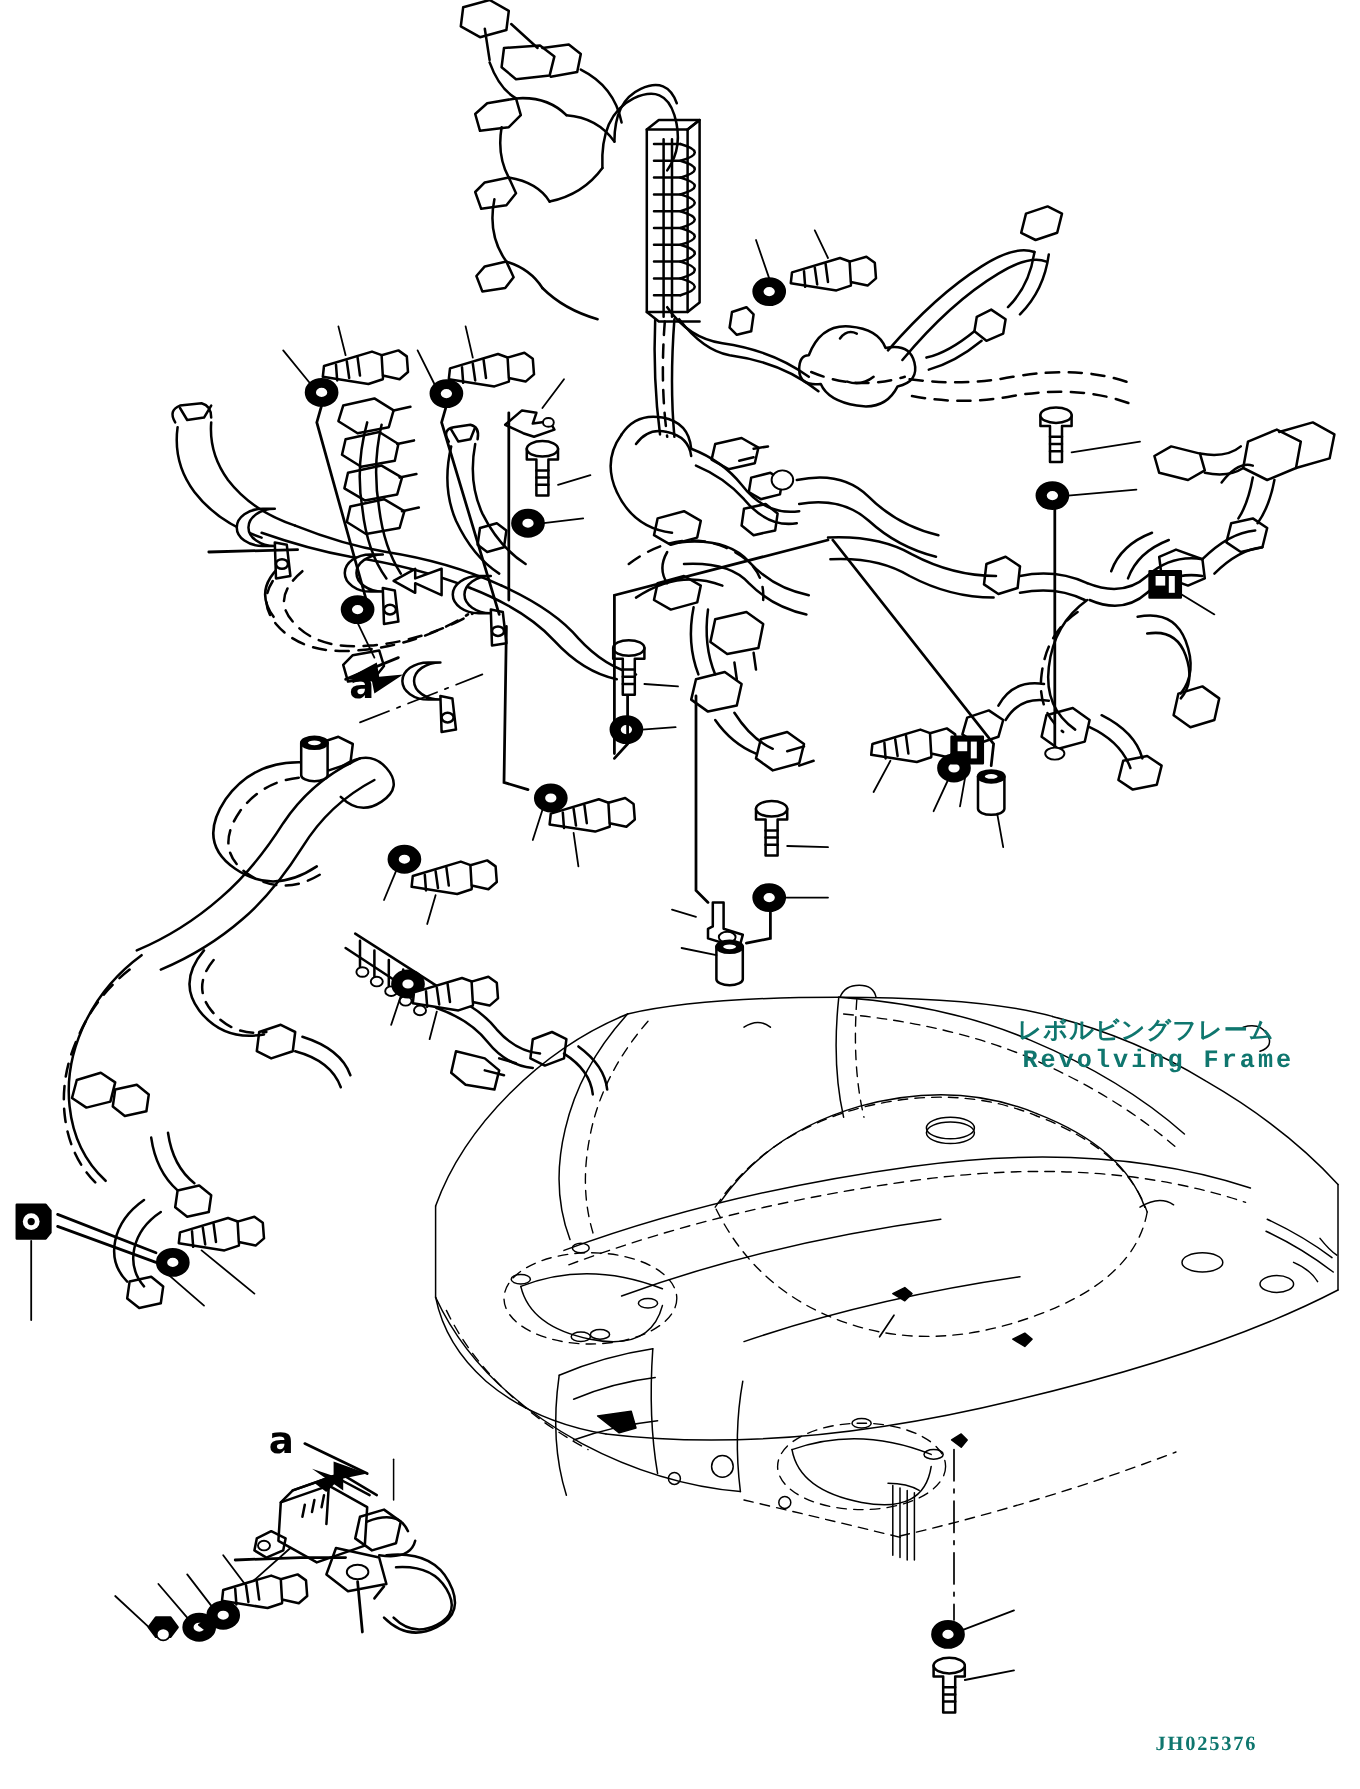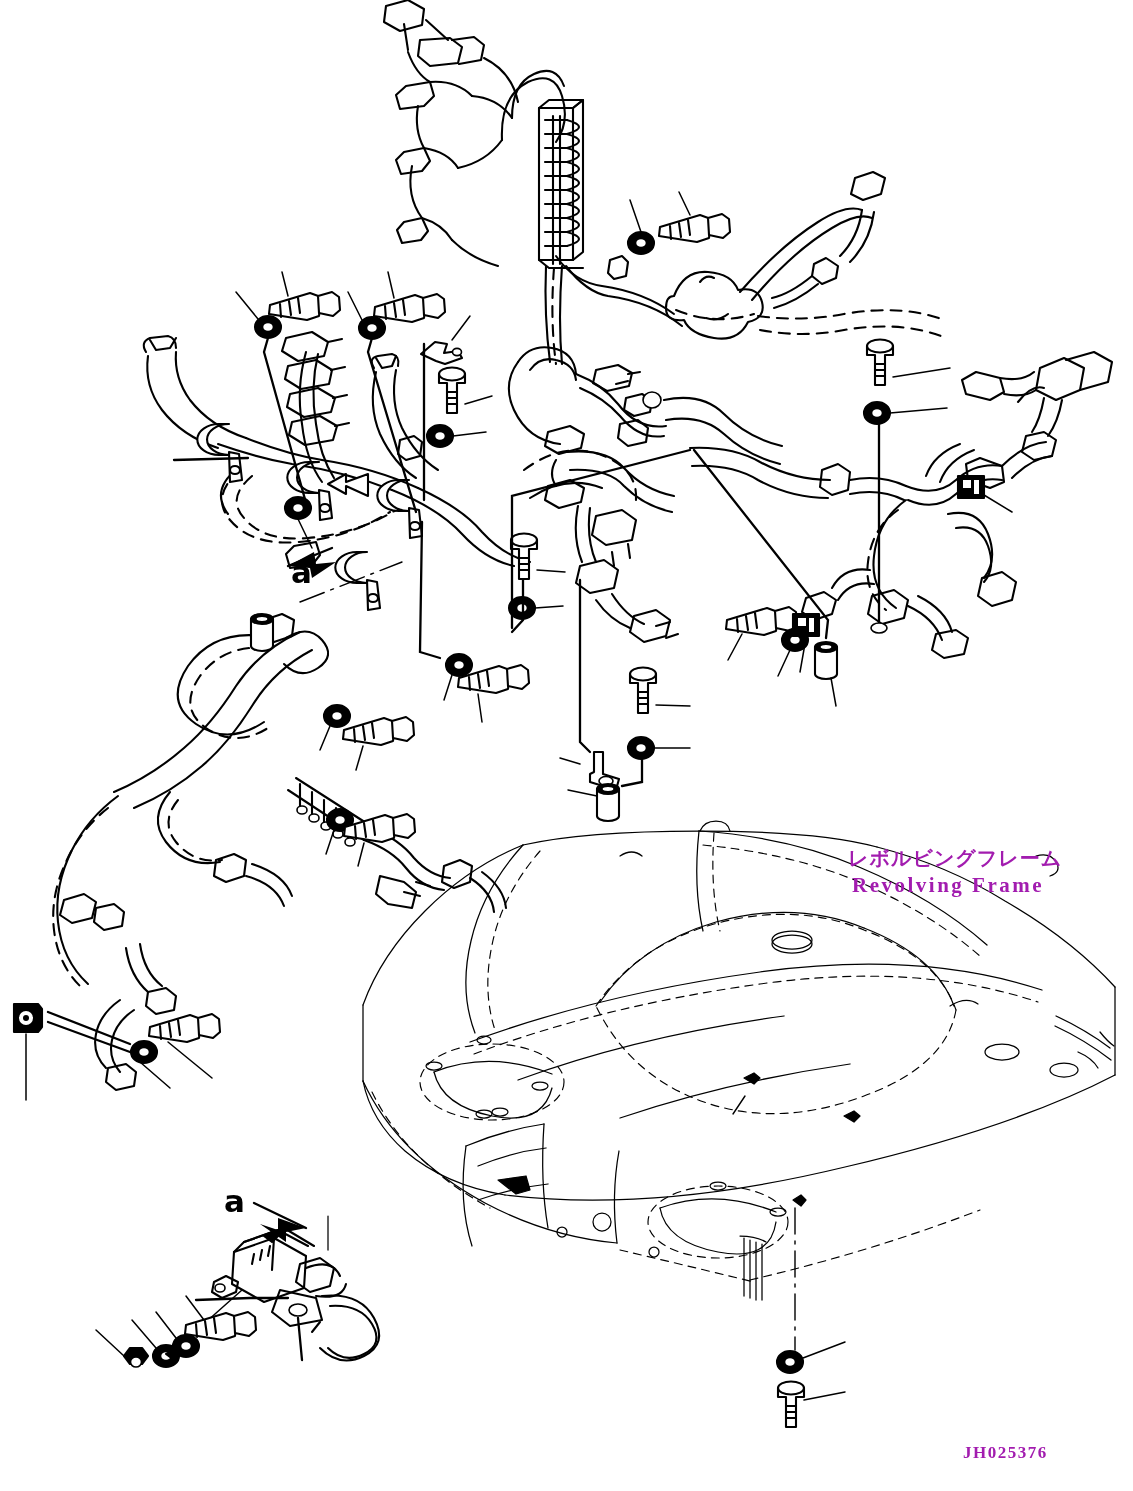--- a/index.html
+++ b/index.html
@@ -5,29 +5,29 @@
 <style>
   html,body{margin:0;padding:0;background:#ffffff;}
   body{font-family:"DejaVu Sans Mono",monospace;}
   #sheet{
     position:relative;
     width:1133px;height:1491px;
     background:#ffffff;
     overflow:hidden;
   }
   #art{position:absolute;left:0;top:0;width:1133px;height:1491px;}
-  .lbl{position:absolute;white-space:pre;color:#a21caf;}
+  .lbl{position:absolute;white-space:pre;color:#0f766e;}
   #label-jp{
     left:848px;top:845px;
     font-family:"DejaVu Sans",sans-serif;
     font-size:20px;letter-spacing:1px;font-weight:600;
   }
   #label-en{
     left:852px;top:873px;
-    font-family:Liberation Serif, serif;
+    font-family:Liberation Mono, monospace;
     font-size:21px;letter-spacing:2.5px;font-weight:600;
   }
   #dwg-no{
     left:963px;top:1443px;
     font-family:Liberation Serif, serif;
     font-size:17px;letter-spacing:1.5px;font-weight:600;
   }
   .secmark{
     position:absolute;
     font-family:"DejaVu Sans",sans-serif;

